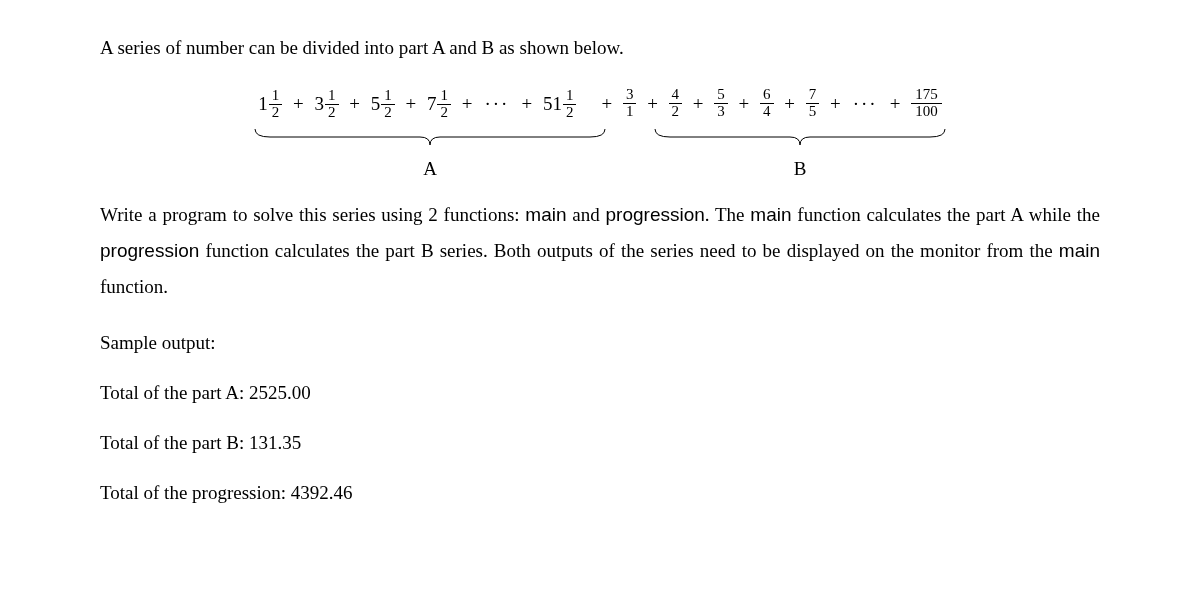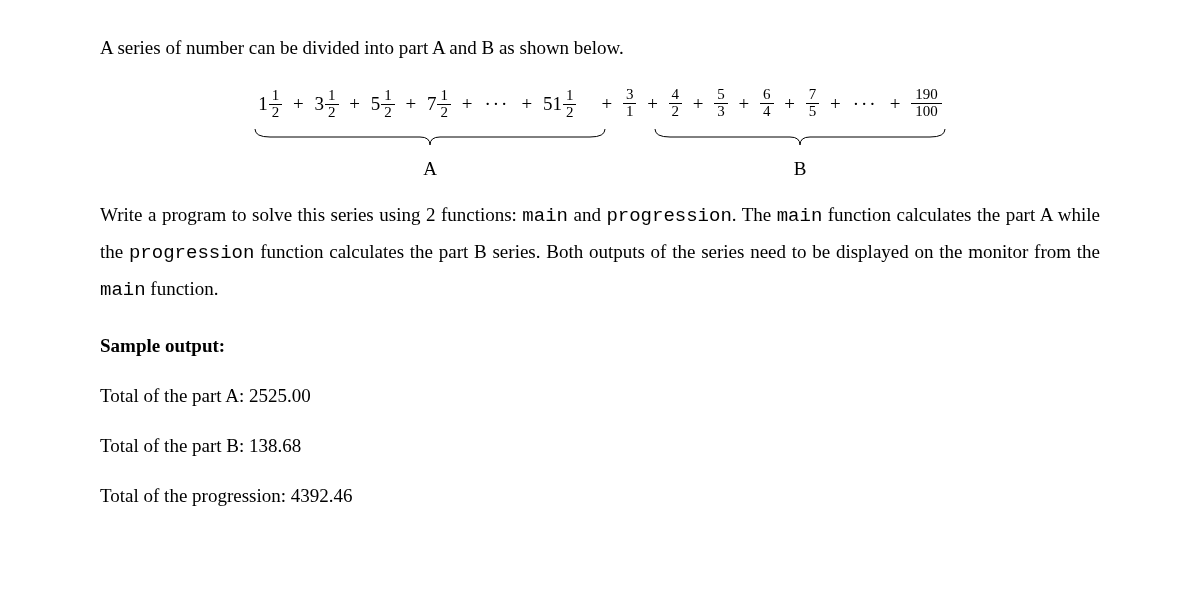--- a/index.html
+++ b/index.html
@@ -6,22 +6,22 @@
     body {
       font-family: "Times New Roman", Times, serif;
       font-size: 19px;
       color: #000;
       background: #fff;
       width: 1200px;
       padding: 30px 100px;
       line-height: 1.9;
     }
     .para { margin-bottom: 10px; }
-    .code { font-family: Liberation Mono, monospace; }
-    .bold { font-weight: bold; }
+    .code { font-family: Liberation Sans, sans-serif; }
+    .bold { font-weight: normal; }
     .equation {
       text-align: center;
       margin: 18px 0 8px 0;
       white-space: nowrap;
       font-size: 19px;
     }
     .mixed, .frac, .plus, .dots, .wh {
       display: inline-block;
       vertical-align: middle;
     }
@@ -81,21 +81,21 @@
   <span class="frac"><span class="num">3</span><span class="den">1</span></span>
   <span class="plus">+</span>
   <span class="frac"><span class="num">4</span><span class="den">2</span></span>
   <span class="plus">+</span>
   <span class="frac"><span class="num">5</span><span class="den">3</span></span>
   <span class="plus">+</span>
   <span class="frac"><span class="num">6</span><span class="den">4</span></span>
   <span class="plus">+</span>
   <span class="frac"><span class="num">7</span><span class="den">5</span></span>
   <span class="plus">+</span><span class="dots">···</span><span class="plus">+</span>
-  <span class="frac big-frac"><span class="num">190</span><span class="den">100</span></span>
+  <span class="frac big-frac"><span class="num">175</span><span class="den">100</span></span>
 </div>
 
 <div class="braces">
   <div class="brace-group" style="width:360px; margin-right:30px;">
     <svg class="brace-svg" width="360" height="22" viewBox="0 0 360 22">
       <path d="M 5 2 Q 5 10 20 10 L 170 10 Q 180 10 180 18 Q 180 10 190 10 L 340 10 Q 355 10 355 2" fill="none" stroke="#000" stroke-width="1"></path>
     </svg>
     <span class="brace-label">A</span>
   </div>
   <div class="brace-group" style="width:300px; margin-left:10px;">
@@ -110,14 +110,14 @@
 
 <p class="para" style="text-align:justify;">
   <span>Write a program to solve this series using 2 functions: </span><span class="code">main</span><span> and </span><span class="code">progression</span><span>. The </span><span class="code">main</span><span>  function calculates the part A while the  </span><span class="code">progression</span><span>  function calculates the part B series.  Both outputs of the series need to be displayed on the monitor from the </span><span class="code">main</span><span> function.</span>
 </p>
 
 <div class="section-gap"></div>
 
 <p class="para bold">Sample output:</p>
 
 <p class="para output-line">Total of the part A: 2525.00</p>
-<p class="para output-line">Total of the part B: 138.68</p>
+<p class="para output-line">Total of the part B: 131.35</p>
 <p class="para output-line">Total of the progression: 4392.46</p>
 
 </body></html>

